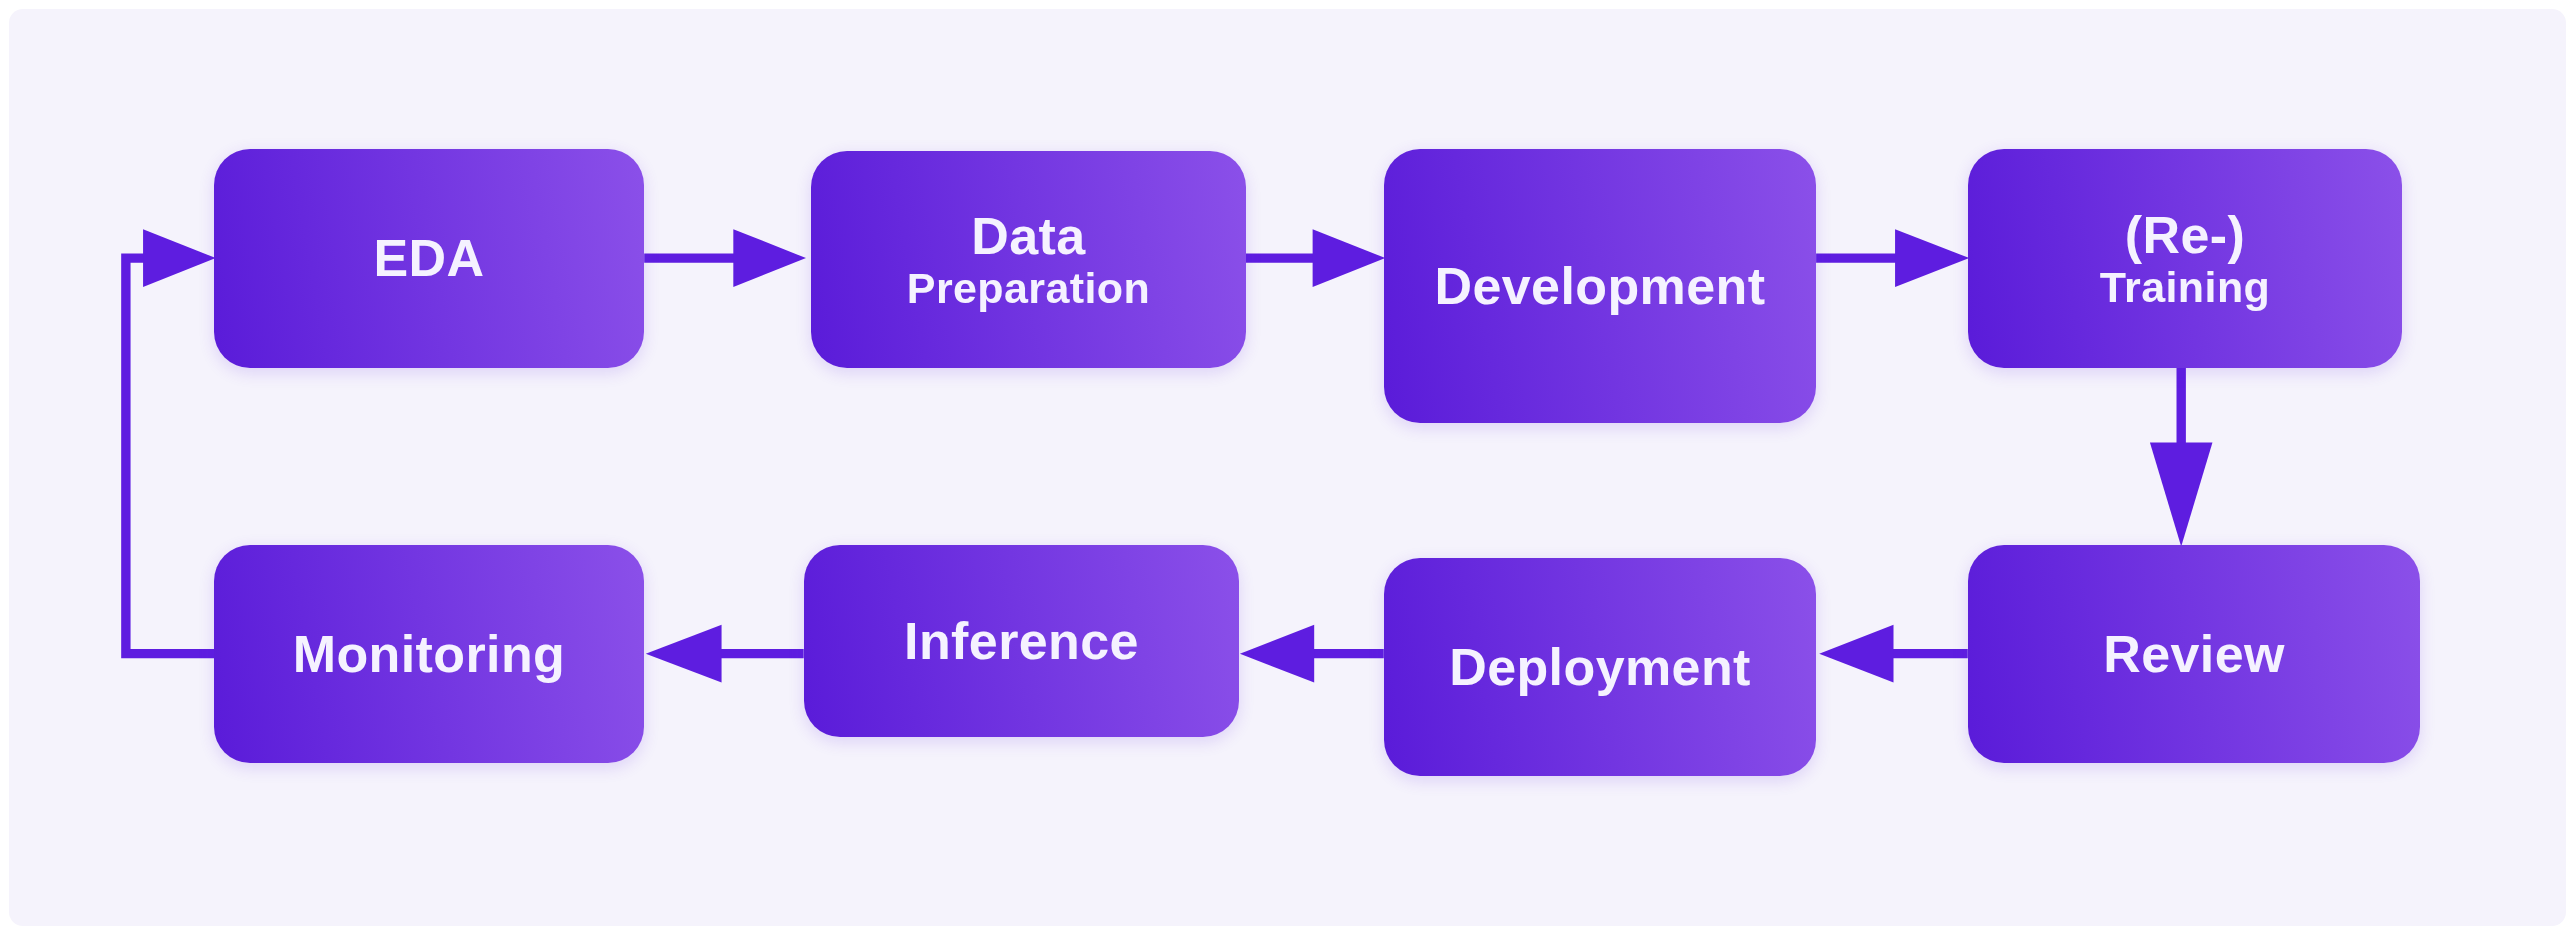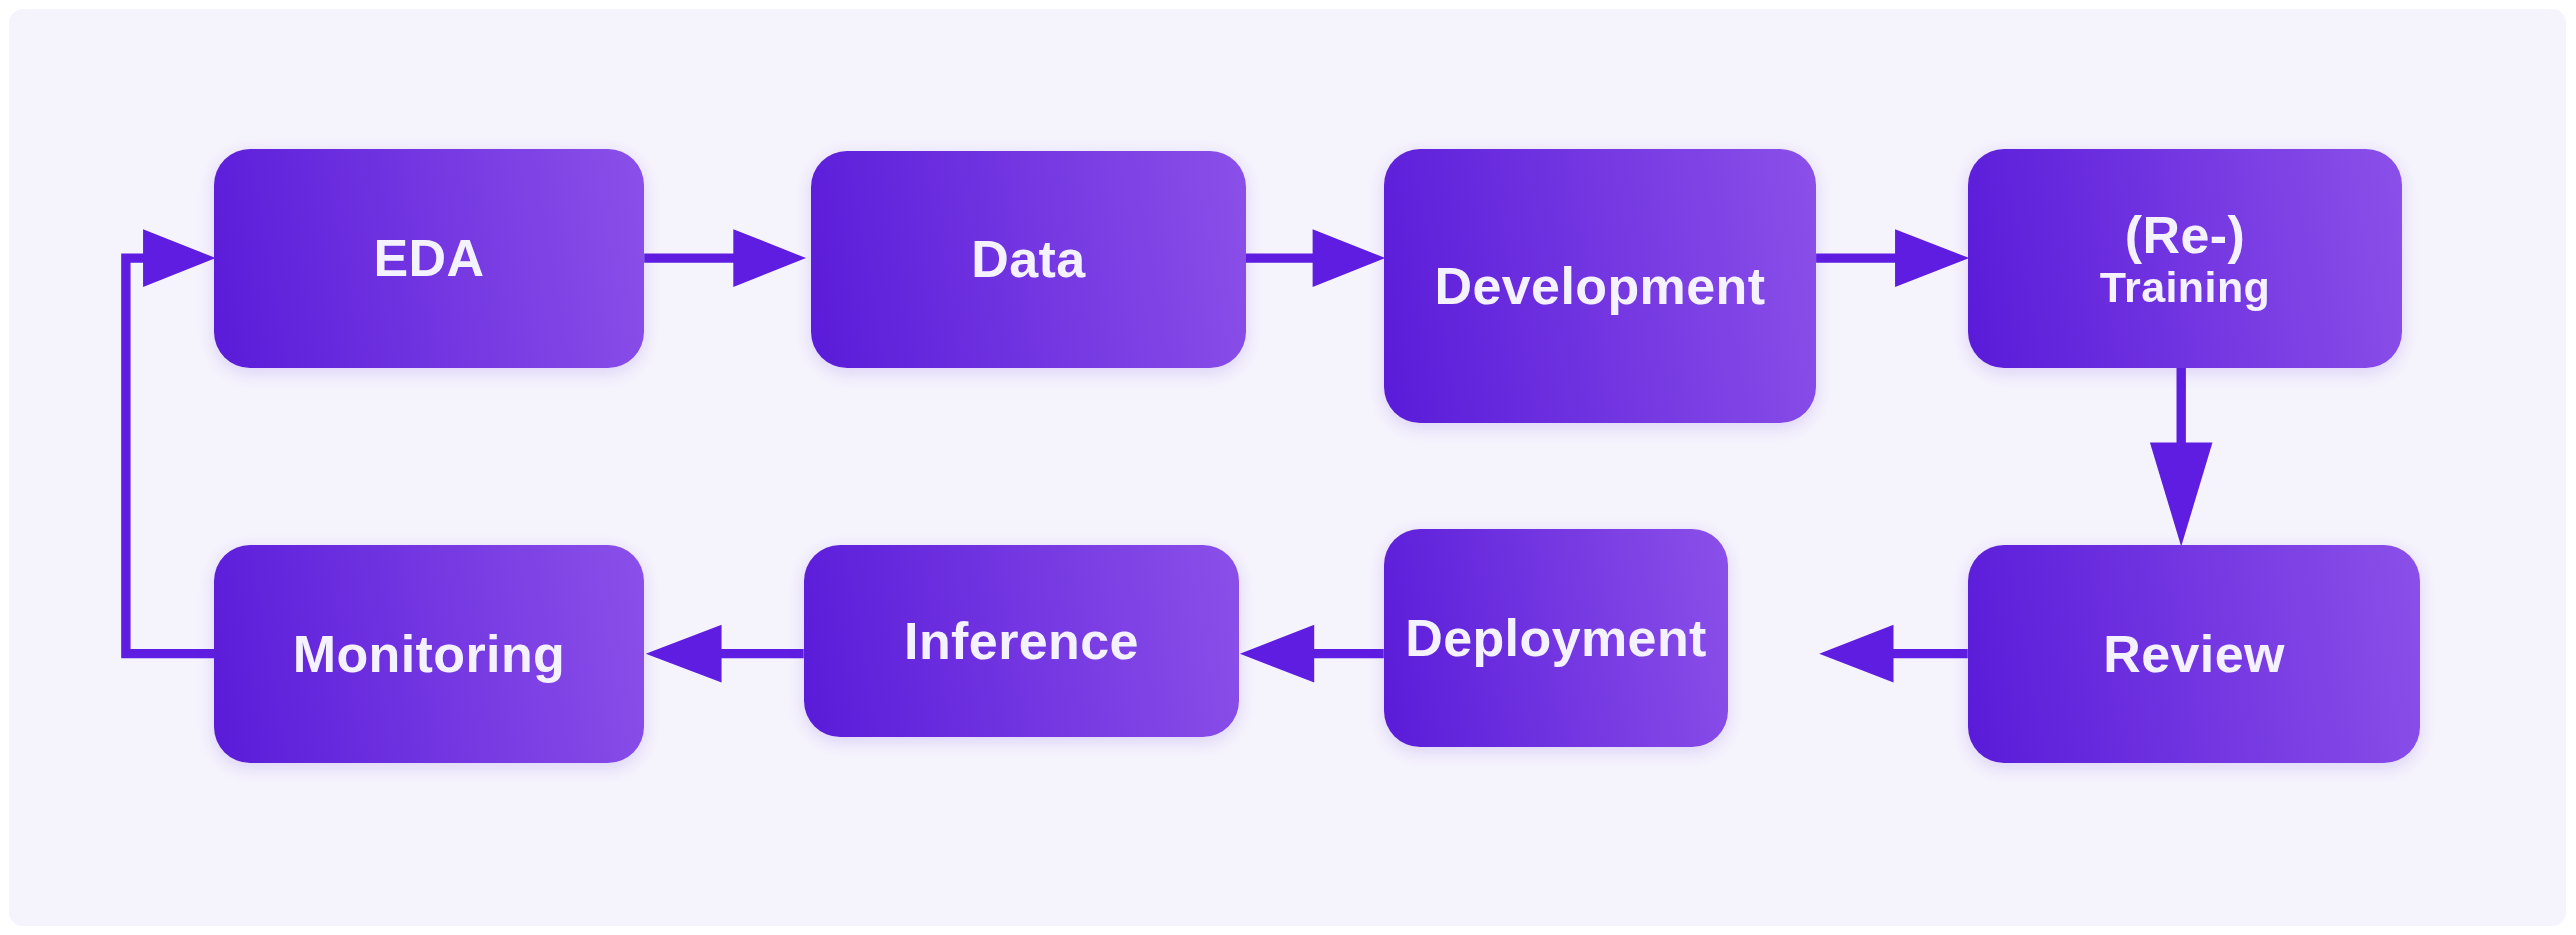--- a/index.html
+++ b/index.html
@@ -64,21 +64,21 @@
     letter-spacing:0.4px;
   }
   
   .n-eda        {left:214px;  top:149px; width:430px; height:219px;}
   .n-dataprep   {left:811px; top:151px; width:435px; height:217px;}
   .n-development{left:1384px; top:149px; width:432px; height:274px;}
   .n-training   {left:1968px; top:149px; width:434px; height:219px;}
   
   .n-monitoring {left:214px;  top:545px; width:430px; height:218px;}
   .n-inference  {left:804px; top:545px; width:435px; height:192px;}
-  .n-deployment {left:1384px; top:529px; width:344px; height:218px;}
+  .n-deployment {left:1384px; top:558px; width:432px; height:218px;}
   .n-review     {left:1968px; top:545px; width:452px; height:218px;}
 </style>
 </head>
 <body>
 
 <div class="stage">
   <div class="panel"></div>
 
   <svg class="arrow-layer" viewBox="0 0 3295 1197" xmlns="http://www.w3.org/2000/svg">
 
@@ -117,20 +117,21 @@
       <polyline class="edge-stroke" points="274,836 161,836 161,330 185,330"></polyline>
       <polygon class="edge-head" points="183,293 183,367 276,330"></polygon>
     </g>
   </svg>
 
   <div class="node n-eda">
     <span class="label">EDA</span>
   </div>
   <div class="node n-dataprep">
     <span class="label">Data</span>
+    <span class="sublabel">Preparation</span>
   </div>
   <div class="node n-development">
     <span class="label">Development</span>
   </div>
   <div class="node n-training">
     <span class="label">(Re-)</span>
     <span class="sublabel">Training</span>
   </div>
 
   <div class="node n-monitoring">

